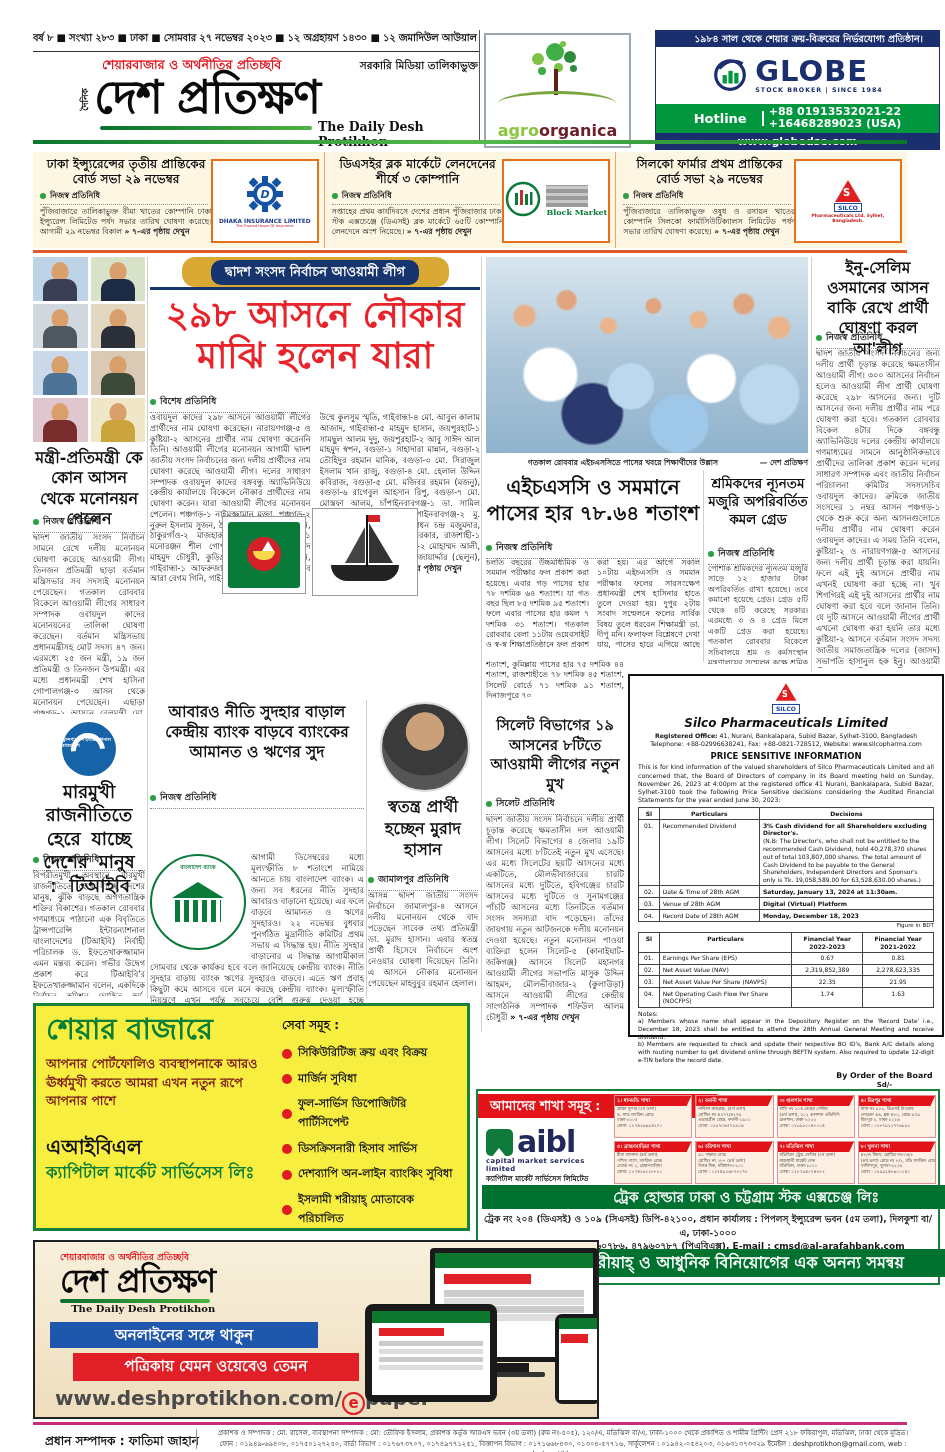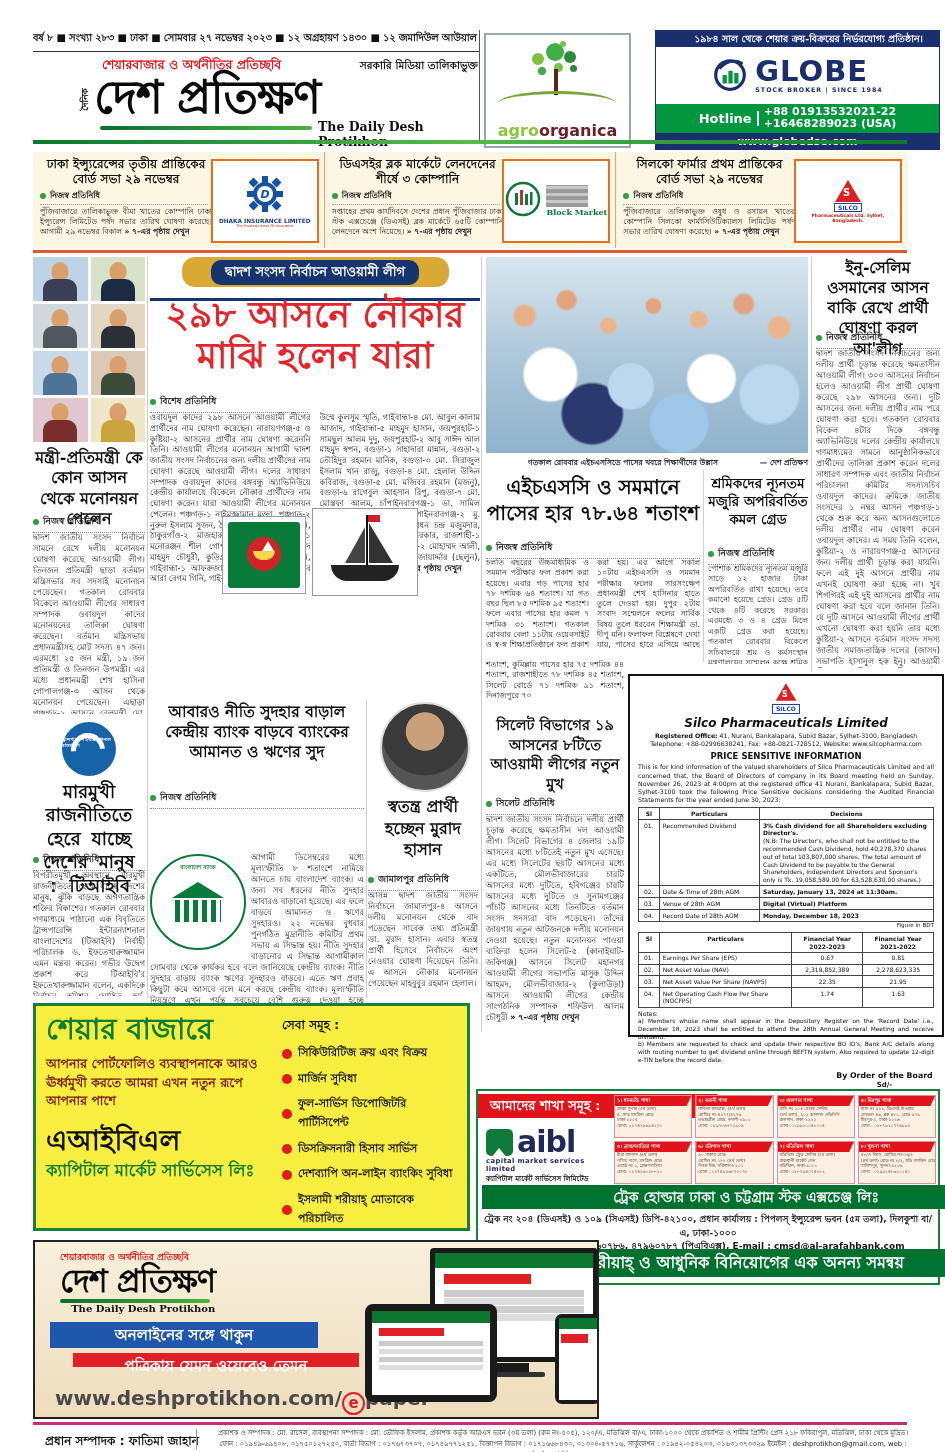--- a/index.html
+++ b/index.html
@@ -29,21 +29,21 @@
   .agro-ground{position:absolute;left:12px;top:56px;width:118px;height:22px;border-radius:50%;border-top:3px solid #7aa43c;}
   .agro-text{position:absolute;bottom:6px;width:100%;text-align:center;font-size:16px;font-weight:bold;}
   .agro-w1{color:#8cc63f;}.agro-w2{color:#6b1f2a;}
   
   .globe{border:1.5px solid #1b2f6e;display:flex;flex-direction:column;background:#fff;}
   .g-top{background:#1b2f6e;color:#fff;font-size:9.5px;font-weight:bold;text-align:right;padding:2px 16px;line-height:1.3;}
   .g-mid{flex:1;display:flex;align-items:center;justify-content:center;gap:7px;}
   .g-name{font-size:29px;font-weight:900;color:#1b2f6e;line-height:.95;letter-spacing:1px;}
   .g-sub{font-size:6.3px;font-weight:bold;color:#1b2f6e;letter-spacing:1px;}
   .g-hot{background:#00973f;color:#fff;display:flex;align-items:center;justify-content:center;gap:5px;padding:2px 0;}
-  .g-hotlabel{font-size:13px;font-weight:bold;border-right:2px solid #fff;padding-right:5px;}
+  .g-hotlabel{font-size:13px;font-weight:bold;border-right:2px solid #fff;padding-right:15px;}
   .g-phones{font-size:11px;font-weight:bold;line-height:1.15;}
   .g-site{background:#1b2f6e;color:#fff;text-align:center;font-size:11px;font-weight:bold;padding:1.5px 0;}
   
   .teaser-row{display:flex;background:#fdf6e3;}
   .teaser{flex:1;position:relative;padding:5px 7px;}
   .teaser + .teaser{border-left:1.5px solid #f0a36e;}
   .t-title{font-size:12px;font-weight:900;text-align:center;line-height:1.25;width:172px;}
   .t-byline{font-size:8px;font-weight:bold;border-bottom:1px dotted #999;width:168px;padding:2px 0;}
   .t-body{font-size:7.7px;line-height:1.3;width:172px;text-align:justify;margin-top:2px;}
   .t-logo{position:absolute;right:5px;top:7px;width:104px;height:80px;border:2.5px solid #e8701a;background:#fff;
@@ -95,21 +95,21 @@
   .psi th,.psi td{border:1px solid #444;padding:1.5px 3px;vertical-align:top;font-size:6px;line-height:1.3;}
   .psi th{text-align:center;font-weight:bold;}
   .tc{text-align:center;}
   .silco-tri{width:0;height:0;border-left:13px solid transparent;border-right:13px solid transparent;border-bottom:22px solid #e02020;position:relative;}
   .silco-tri span{position:absolute;left:-5px;top:7px;color:#fff;font-size:10px;font-weight:900;}
   .silco-tag{border:1px solid #1a46a0;color:#1a46a0;font-size:6px;font-weight:bold;padding:0 3px;margin-top:1px;}
   
   .ya{background:#f8ee3f;border:3px solid #17813b;display:flex;padding:8px 10px;box-sizing:border-box;}
   .ya-big{font-size:29px;font-weight:900;color:#0b7f35;line-height:1.1;}
   .ya-copy{font-size:12.5px;font-weight:bold;color:#7a1a1a;line-height:1.5;margin-top:9px;}
-  .ya-brand{font-size:28px;font-weight:900;color:#101010;margin-top:16px;line-height:1;}
+  .ya-brand{font-size:20px;font-weight:900;color:#101010;margin-top:26px;line-height:1;}
   .ya-brand-sub{font-size:16.5px;font-weight:800;color:#0b7f35;margin-top:3px;}
   .ya-svc-h{font-size:12px;font-weight:800;color:#101010;margin-bottom:8px;}
   .svc{display:flex;align-items:center;gap:6px;margin-bottom:6.5px;}
   .sbul{width:10px;height:10px;border-radius:50%;background:#e01b22;flex:0 0 auto;}
   .svc span:last-child{font-size:11px;font-weight:bold;color:#1a1a1a;}
   
   .ba{border:2px solid #17813b;background:#fff;position:relative;box-sizing:border-box;}
   .ba-ribbon{position:absolute;left:0;top:3px;width:228px;height:24px;background:#e31419;color:#fff;font-size:13px;font-weight:800;
              line-height:24px;padding-left:12px;clip-path:polygon(0 0,100% 0,91% 100%,0 100%);}
   .aibl-word{font-size:30px;font-weight:900;color:#21285c;letter-spacing:-1px;line-height:1;}
@@ -287,21 +287,21 @@
 
   <div class="abs tib" style="left:62px;top:722px;width:54px;height:54px;">
     <div class="tib-txt">ট্রান্সপারেন্সি ইন্টারন্যাশনাল বাংলাদেশ</div>
   </div>
   <div class="abs hl" style="left:33px;top:782px;width:112px;font-size:18px;line-height:1.3;font-family:Liberation Mono, monospace;">মারমুখী রাজনীতিতে হেরে যাচ্ছে দেশের মানুষ : টিআইবি</div>
   <div class="abs byline" style="left:33px;top:852px;width:112px;"><span class="bdot"></span><span>নিজস্ব প্রতিনিধি</span></div>
   <div class="abs body-t jt" style="left:33px;top:870px;width:112px;height:126px;">
     <span>বিপরীতমুখী অবস্থানে মারমুখী রাজনীতিতে হেরে যাচ্ছে দেশের মানুষ, ঝুঁকি বাড়ছে অগণতান্ত্রিক শক্তির বিকাশের। গতকাল রোববার গণমাধ্যমে পাঠানো এক বিবৃতিতে ট্রান্সপারেন্সি ইন্টারন্যাশনাল বাংলাদেশের (টিআইবি) নির্বাহী পরিচালক ড. ইফতেখারুজ্জামান এমন মন্তব্য করেন। গভীর উদ্বেগ প্রকাশ করে টিআইবি'র ইফতেখারুজ্জামান বলেন, একদিকে নির্বাচন কমিশন ঘোষিত কর্ম-পরিকল্পনা অনুযায়ী দায়িত্বশীলতার পরিচয়</span> 
   </div>
 
-  <div class="abs" style="left:150px;top:257px;width:330px;border-bottom:3px solid #16356f;padding-bottom:11px;">
+  <div class="abs" style="left:150px;top:257px;width:330px;border-bottom:3px solid #16356f;padding-bottom:0;">
     <div class="kicker-band"><span class="kicker-pill">দ্বাদশ সংসদ নির্বাচন আওয়ামী লীগ</span></div>
   </div>
   <div class="abs lead-hl" style="left:150px;top:294px;width:330px;height:94px;">২৯৮ আসনে নৌকার মাঝি হলেন যারা</div>
   <div class="abs byline" style="left:150px;top:394px;width:158px;"><span class="bdot"></span><span>বিশেষ প্রতিনিধি</span></div>
   <div class="abs lead-cols" style="left:150px;top:412px;width:330px;height:286px;">
     <div>ওবায়দুল কাদের ২৯৮ আসনে আওয়ামী লীগের প্রার্থীদের নাম ঘোষণা করেছেন। নারায়ণগঞ্জ-৫ ও কুষ্টিয়া-২ আসনের প্রার্থীর নাম ঘোষণা করেননি তিনি। আওয়ামী লীগের মনোনয়ন আগামী দ্বাদশ জাতীয় সংসদ নির্বাচনের জন্য দলীয় প্রার্থীদের নাম ঘোষণা করেছে আওয়ামী লীগ। দলের সাধারণ সম্পাদক ওবায়দুল কাদের বঙ্গবন্ধু অ্যাভিনিউয়ে কেন্দ্রীয় কার্যালয়ে বিকেলে নৌকার প্রার্থীদের নাম ঘোষণা করেন। যারা আওয়ামী লীগের মনোনয়ন পেলেন। পঞ্চগড়-১ নাইমুজ্জামান মুক্তা, পঞ্চগড়-২ নুরুল ইসলাম সুজন, ঠাকুরগাঁও-১ রমেশ চন্দ্র সেন, ঠাকুরগাঁও-২ মাজহারুল ইসলাম, দিনাজপুর-১ মনোরঞ্জন শীল গোপাল, দিনাজপুর-২ খালিদ মাহমুদ চৌধুরী, কুড়িগ্রাম-৪ মো. বিপ্লব হাসান, গাইবান্ধা-১ আফরুজা বারী, গাইবান্ধা-২ মাহবুব আরা বেগম গিনি, গাইবান্ধা-৩</div>
     <div><span>উম্মে কুলসুম স্মৃতি, গাইবান্ধা-৪ মো. আবুল কালাম আজাদ, গাইবান্ধা-৫ মাহমুদ হাসান, জয়পুরহাট-১ সামছুল আলম দুদু, জয়পুরহাট-২ আবু সাঈদ আল মাহমুদ স্বপন, বগুড়া-১ সাহাদারা মান্নান, বগুড়া-২ তৌহিদুর রহমান মানিক, বগুড়া-৩ মো. সিরাজুল ইসলাম খান রাজু, বগুড়া-৪ মো. হেলাল উদ্দিন কবিরাজ, বগুড়া-৫ মো. মজিবর রহমান (মজনু), বগুড়া-৬ রাগেবুল আহসান রিপু, বগুড়া-৭ মো. মোস্তফা আলম, চাঁপাইনবাবগঞ্জ-১ ডা. সামিল উদ্দিন আহমেদ শিমুল, চাঁপাইনবাবগঞ্জ-২ মু. জিয়াউর রহমান, নওগাঁ-১ সাধন চন্দ্র মজুমদার, নওগাঁ-২ মো. শহীদুজ্জামান সরকার, রাজশাহী-১ ওমর ফারুক চৌধুরী, রাজশাহী-২ মোহাম্মদ আলী, চুয়াডাঙ্গা-১ সোলায়মান হক জোয়ার্দ্দার (ছেলুন), চুয়াডাঙ্গা-২ মো. আলী</span> <span class="more">» ৭-এর পৃষ্ঠায় দেখুন</span></div>
   </div>
 
   <div class="abs al-flag" style="left:222px;top:516px;width:82px;height:76px;">
@@ -571,21 +571,21 @@
   </div>
 
   <div class="abs pl" style="left:33px;top:1240px;width:562px;height:175px;">
     <div style="position:absolute;left:25px;top:8px;">
       <div class="tag-red" style="font-size:9px;">শেয়ারবাজার ও অর্থনীতির প্রতিচ্ছবি</div>
       <div class="pl-title">দেশ প্রতিক্ষণ</div>
       <div class="green-swoosh" style="width:150px;margin-top:2px;"></div>
       <div class="title-en" style="font-size:10px;text-align:right;">The Daily Desh Protikhon</div>
     </div>
     <div class="ribbon" style="position:absolute;left:15px;top:80px;width:268px;height:26px;line-height:26px;font-size:15px;background:#1f57ad;">অনলাইনের সঙ্গে থাকুন</div>
-    <div class="ribbon" style="position:absolute;left:38px;top:111px;width:286px;height:14px;line-height:26px;font-size:15px;background:#e01f26;">পত্রিকায় যেমন ওয়েবেও তেমন</div>
+    <div class="ribbon" style="position:absolute;left:38px;top:111px;width:286px;height:28px;line-height:26px;font-size:15px;background:#e01f26;">পত্রিকায় যেমন ওয়েবেও তেমন</div>
     <div style="position:absolute;left:20px;top:144px;font-size:20px;font-weight:800;color:#4a4a4a;">
       <span>www.deshprotikhon.com/</span><span style="display:inline-block;width:19px;height:19px;border:2.5px solid #e01f26;border-radius:50%;color:#e01f26;text-align:center;line-height:18px;font-size:15px;vertical-align:-3px;">e</span><span>paper</span>
     </div>
 
     <div class="monitor" style="left:395px;top:6px;width:158px;height:104px;">
       <div class="screen">
           <div class="scr-red"></div>
           <div class="scr-gray"></div>
         </div>
       <div style="position:absolute;left:60px;bottom:-16px;width:34px;height:10px;background:#1a1a1a;"></div>

